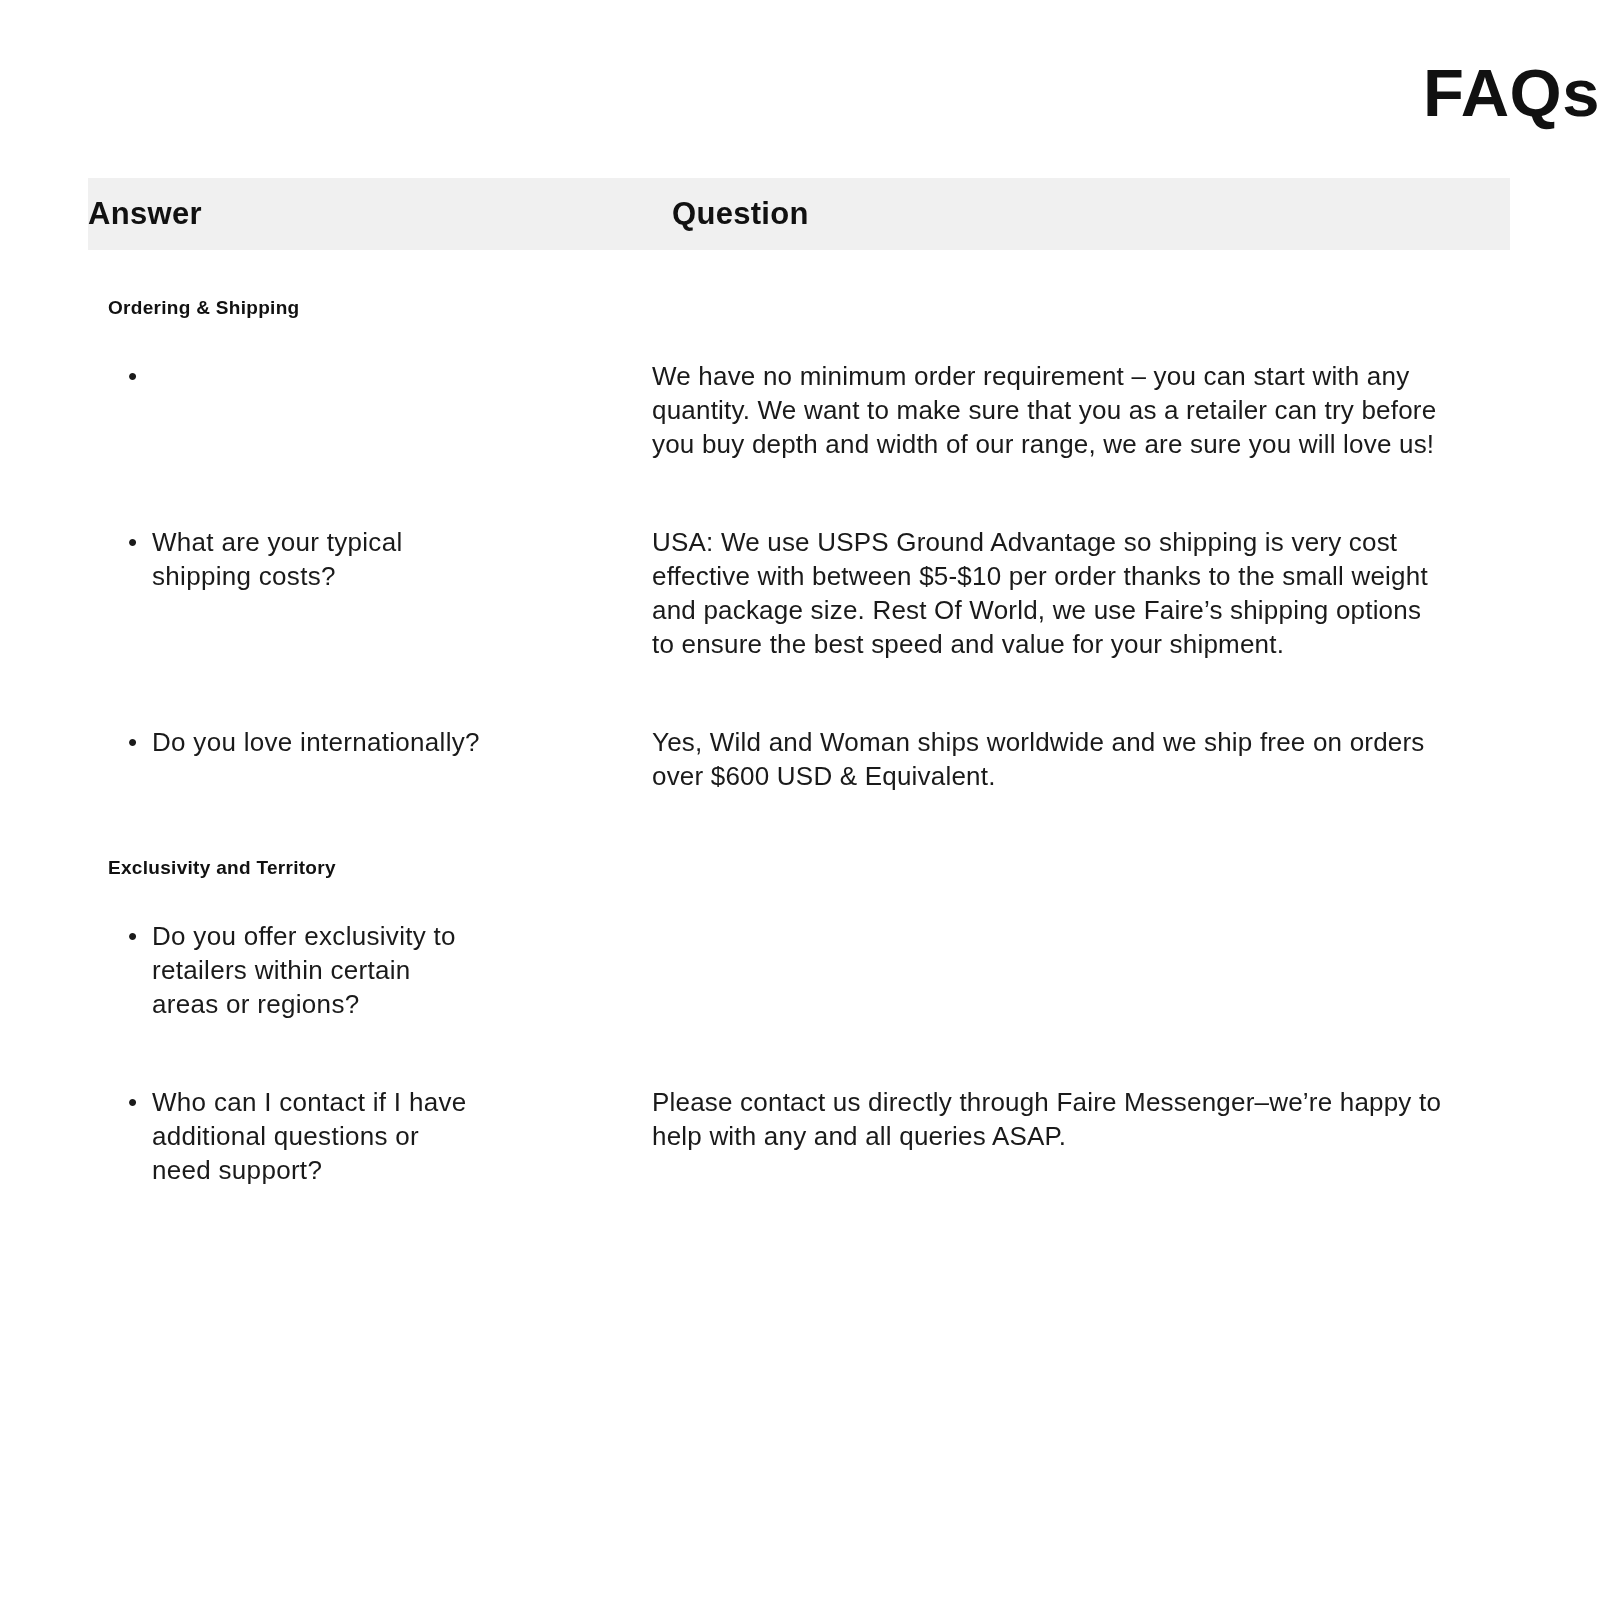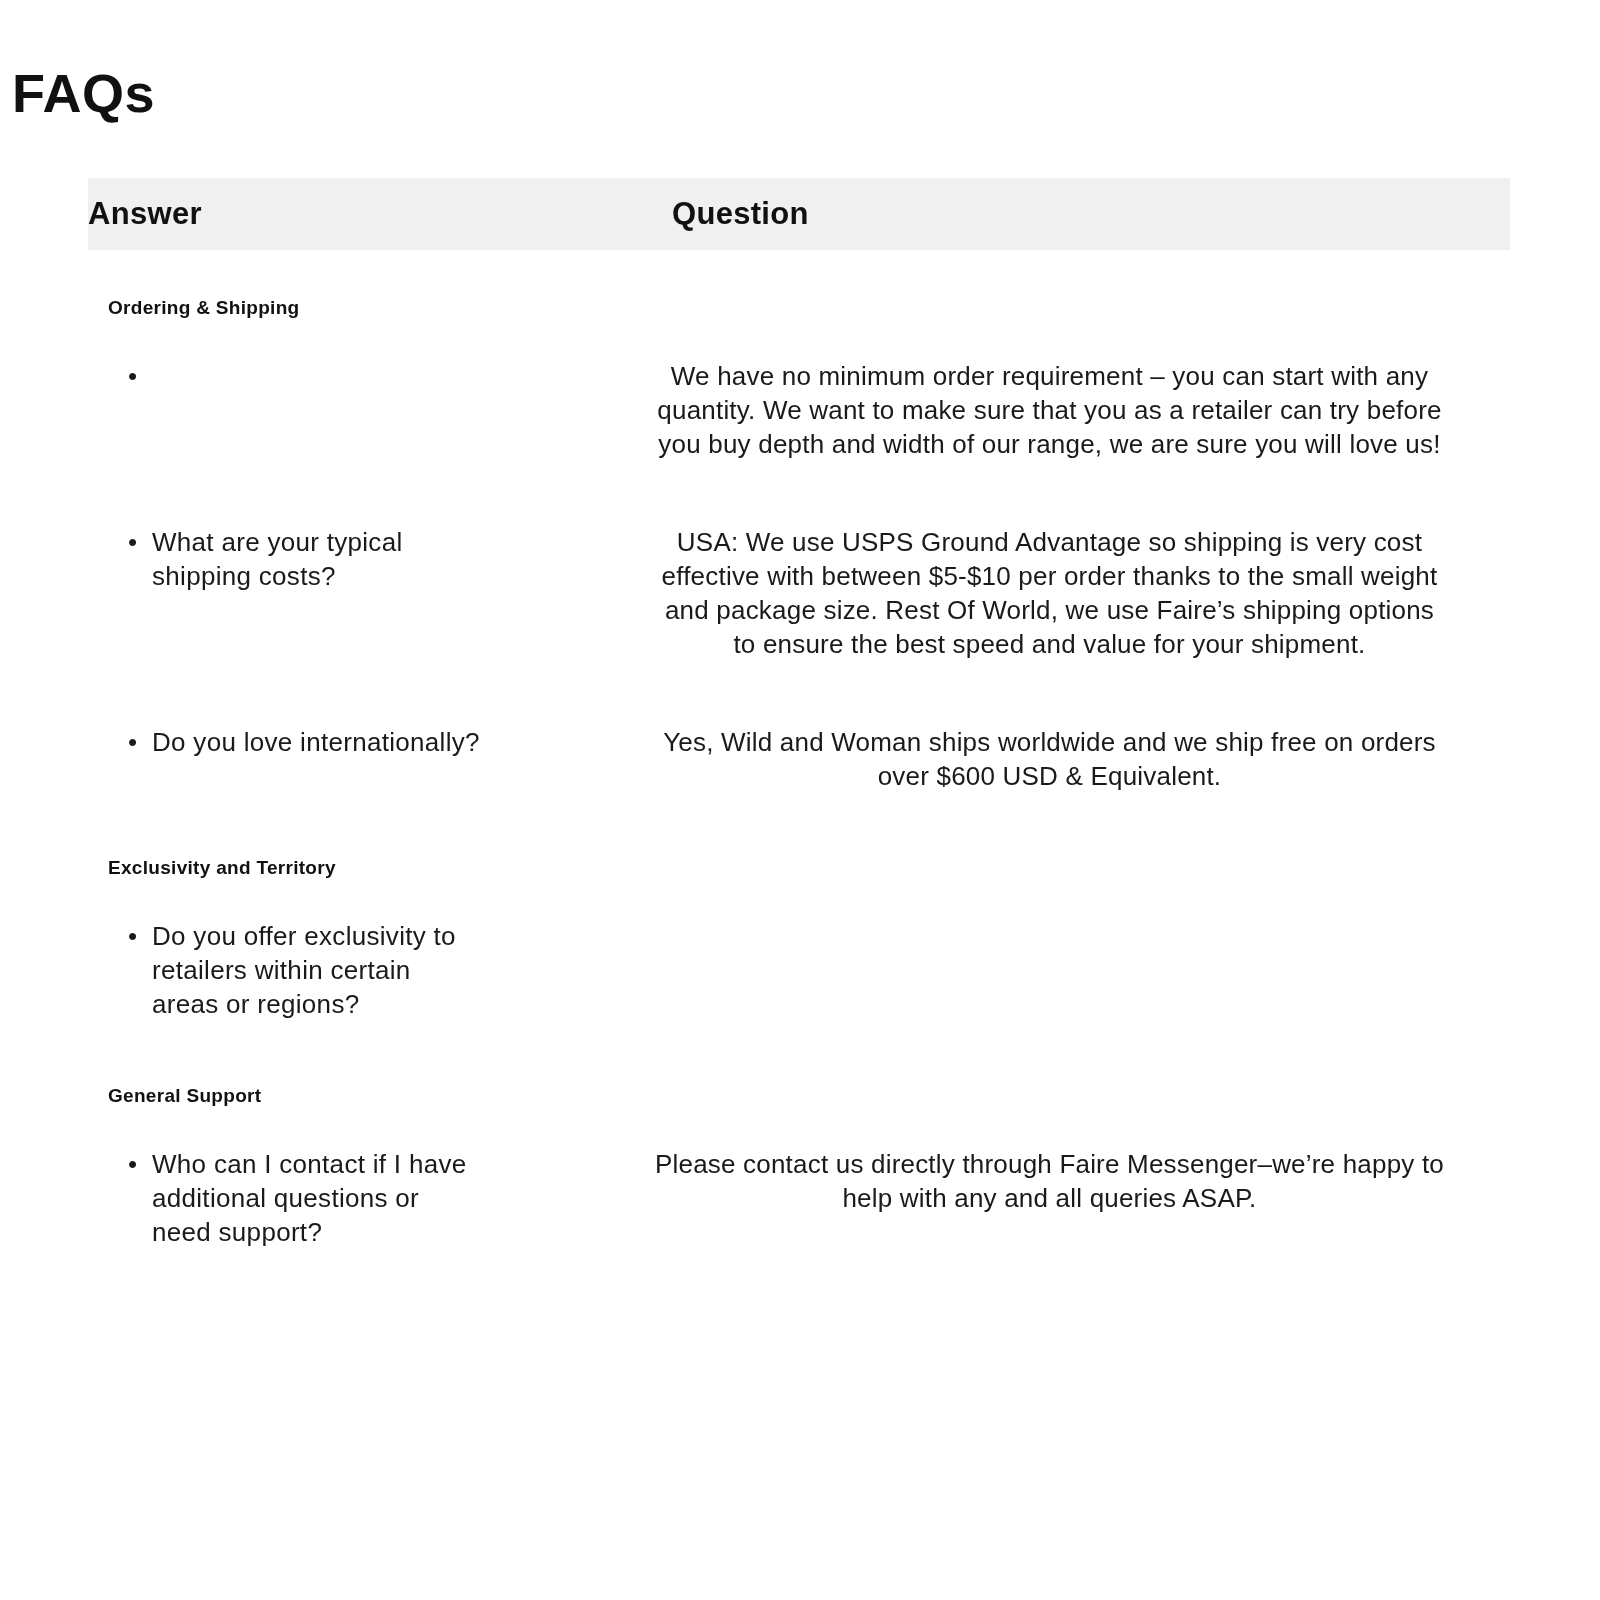--- a/index.html
+++ b/index.html
@@ -9,22 +9,22 @@
     font-family: "Liberation Sans", sans-serif;
     color: #1a1a1a;
   }
   .page {
     width: 1600px;
     height: 1600px;
     padding-top: 58px;
     overflow: hidden;
   }
   .title {
-    text-align: left;
-    font-size: 54px;
+    text-align: right;
+    font-size: 67px;
     font-weight: 800;
     line-height: 70px;
     letter-spacing: 0.5px;
     color: #111111;
     margin-bottom: 50px;
     margin-left: 12px;
   }
   .faq-table {
     margin-left: 88px;
     width: 1422px;
@@ -77,21 +77,20 @@
     line-height: 34px;
     letter-spacing: 0.3px;
   }
   .cell-a { }
   .a-text {
     display: block;
     max-width: 795px;
     font-size: 26px;
     line-height: 34px;
     letter-spacing: 0.2px;
-    text-align: center;
   }
 </style>
 </head>
 <body>
 
 <div class="page">
 
   <h1 class="title">FAQs</h1>
 
   <div class="faq-table">
@@ -139,21 +138,20 @@
 
       <div class="qa-row">
         <div class="cell-q">
           <span class="bullet">•</span>
           <span class="q-text">Do you offer exclusivity to retailers within certain areas or regions?</span>
         </div>
       </div>
     </div>
 
     <div class="section">
-      <div class="section-title">General Support</div>
 
       <div class="qa-row">
         <div class="cell-q">
           <span class="bullet">•</span>
           <span class="q-text">Who can I contact if I have additional questions or need support?</span>
         </div>
         <div class="cell-a">
           <span class="a-text">Please contact us directly through Faire Messenger–we’re happy to help with any and all queries ASAP.</span>
         </div>
       </div>

